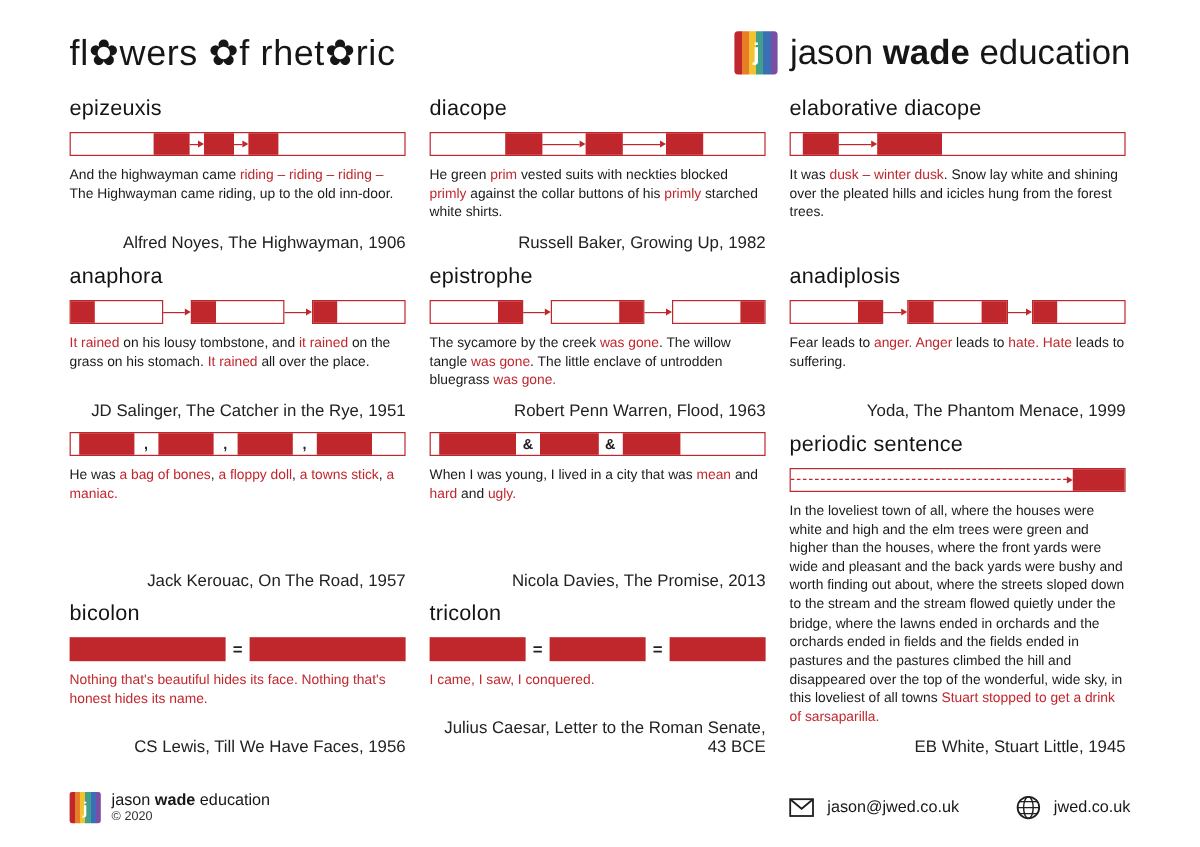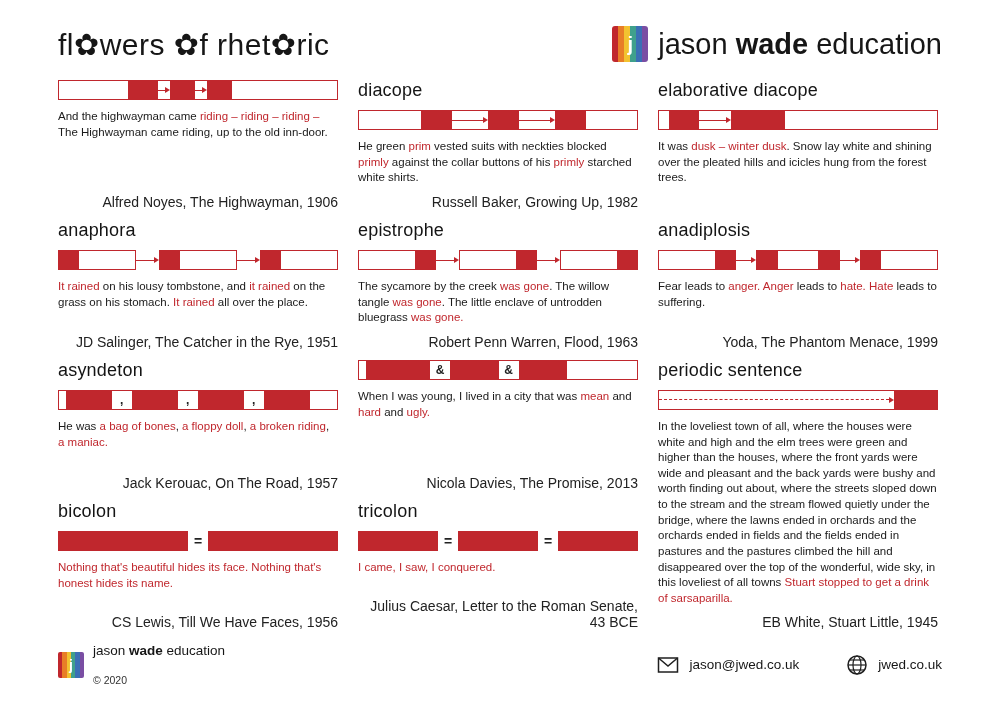--- a/index.html
+++ b/index.html
@@ -37,39 +37,40 @@
   .cblk{display:block;width:26%;background:var(--red)}
   .csp{display:block;flex:1}
   .example{font-size:11.5px;line-height:1.36;margin-bottom:8px}
   .rd{color:var(--red)}
   .attribution{margin-top:auto;font-size:14px;text-align:right;color:#222;padding-bottom:10px}
 
   .footer{margin-top:auto;display:flex;justify-content:space-between;align-items:center;padding:0 58px 20px}
   .f-left{display:flex;align-items:center;gap:9px}
   .f-brand{font-size:13.5px;color:#161616}
   .f-brand b{font-weight:700}
-  .f-copy{font-size:10.5px;color:#333;margin-top:16px}
+  .f-copy{font-size:10.5px;color:#333;margin-top:0}
   .f-right{display:flex;align-items:center;gap:46px}
   .contact{display:flex;align-items:center;gap:9px;font-size:13.5px;color:#161616}
 </style>
 </head>
 <body>
 
 <header class="header">
   <h1 class="poster-title">fl✿wers ✿f rhet✿ric</h1>
   <div class="brand">
     <div class="logo">
         <span>j</span>
       </div>
     <div class="brand-text"><span>jason </span><b>wade</b><span> education</span></div>
   </div>
 </header>
 
 <main class="grid">
   <section class="card r1">
+    <h2 class="card-title">epizeuxis</h2>
     <div class="diagram-slot">
         <div class="diagram framed">
           <div class="gapi" style="flex: 1.7 1 0%;"></div>
           <div class="blk" style="flex: 0.75 1 0%;"></div>
           <div class="arrow" style="flex: 0.3 1 0%;">
             <i class="shaft"></i>
             <i class="head"></i>
           </div>
           <div class="blk" style="flex: 0.62 1 0%;"></div>
           <div class="arrow" style="flex: 0.3 1 0%;">
@@ -205,35 +206,34 @@
             <i class="cblk"></i>
             <i class="csp"></i>
           </div>
         </div>
       </div>
     <p class="example"><span>Fear leads to </span><span class="rd">anger. Anger</span><span> leads to </span><span class="rd">hate. Hate</span><span> leads to suffering.</span></p>
     <div class="attribution">Yoda, The Phantom Menace, 1999</div>
   </section>
 
   <section class="card r3">
-    <h2 class="card-title">asyndeton</h2>
     <div class="diagram-slot">
         <div class="diagram framed">
           <div class="gapi" style="flex: 0.12 1 0%;"></div>
           <div class="blk" style="flex: 0.85 1 0%;"></div>
           <div class="sym" style="flex: 0 0 20px;">,</div>
           <div class="blk" style="flex: 0.85 1 0%;"></div>
           <div class="sym" style="flex: 0 0 20px;">,</div>
           <div class="blk" style="flex: 0.85 1 0%;"></div>
           <div class="sym" style="flex: 0 0 20px;">,</div>
           <div class="blk" style="flex: 0.85 1 0%;"></div>
           <div class="gapi" style="flex: 0.5 1 0%;"></div>
         </div>
       </div>
-    <p class="example"><span>He was </span><span class="rd">a bag of bones</span><span>, </span><span class="rd">a floppy doll</span><span>, </span><span class="rd">a broken riding</span><span>, </span><span class="rd">a maniac.</span></p>
+    <p class="example"><span>He was </span><span class="rd">a bag of bones</span><span>, </span><span class="rd">a floppy doll</span><span>, </span><span class="rd">a towns stick</span><span>, </span><span class="rd">a maniac.</span></p>
     <div class="attribution">Jack Kerouac, On The Road, 1957</div>
   </section>
   <section class="card r3">
     <div class="diagram-slot">
         <div class="diagram framed">
           <div class="gapi" style="flex: 0.12 1 0%;"></div>
           <div class="blk" style="flex: 1.05 1 0%;"></div>
           <div class="sym" style="flex: 0 0 20px;">&amp;</div>
           <div class="blk" style="flex: 0.8 1 0%;"></div>
           <div class="sym" style="flex: 0 0 20px;">&amp;</div>

